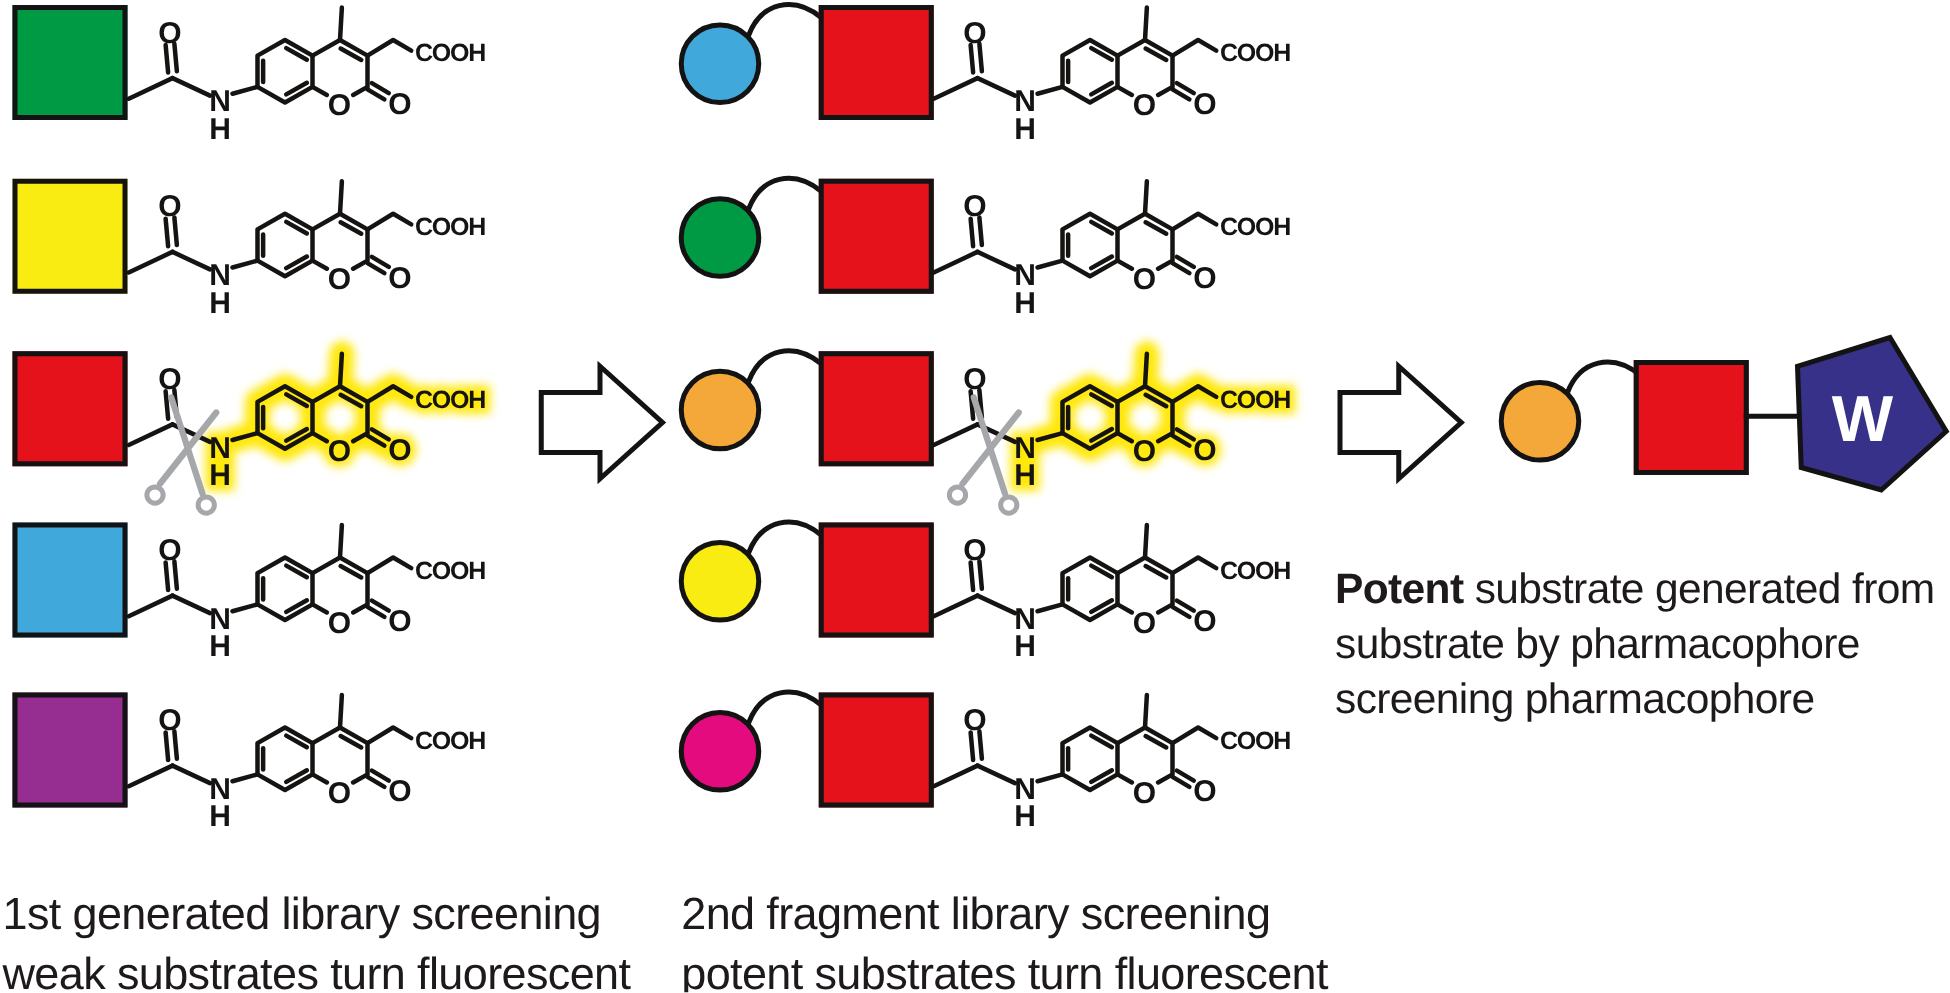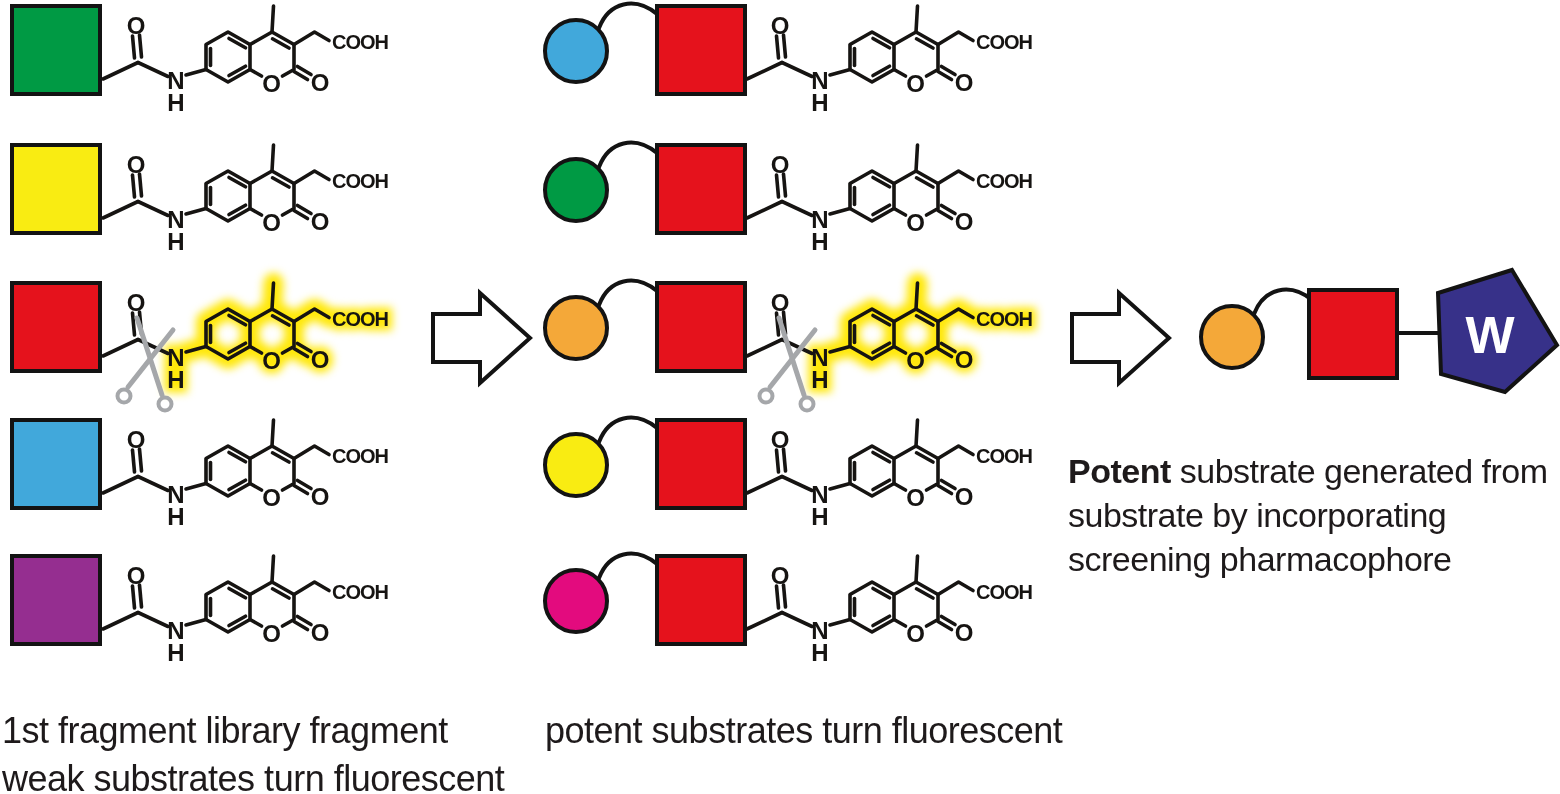--- a/index.html
+++ b/index.html
@@ -419,25 +419,26 @@
   <div class="sq" style="left: 1307px; top: 288px; background-color: rgb(229, 18, 28);"></div>
   <div class="connector" style="left:1395px;top:331px;width:52px"></div>
   <div class="slot" style="left:1432px;top:264px">
     <svg class="pent" viewBox="0 0 132 134" width="132" height="134">
       <polygon points="80,6 125,81 73,128 9,110 6,29" fill="#373189"></polygon>
       <text x="58" y="89">W</text>
     </svg>
   </div>
 
   <div class="cap" style="left:2px;top:707px">
-    <div>1st fragment library fragment</div>
+    <div>1st generated library screening</div>
     <div>weak substrates turn fluorescent</div>
   </div>
   <div class="cap" style="left:545px;top:707px">
+    <div>2nd fragment library screening</div>
     <div>potent substrates turn fluorescent</div>
   </div>
   <div class="rcap" style="left:1068px;top:449px">
     <div><b>Potent</b><span> substrate generated from</span></div>
-    <div>substrate by incorporating</div>
+    <div>substrate by pharmacophore</div>
     <div>screening pharmacophore</div>
   </div>
 
 </div>
 
 </body></html>

